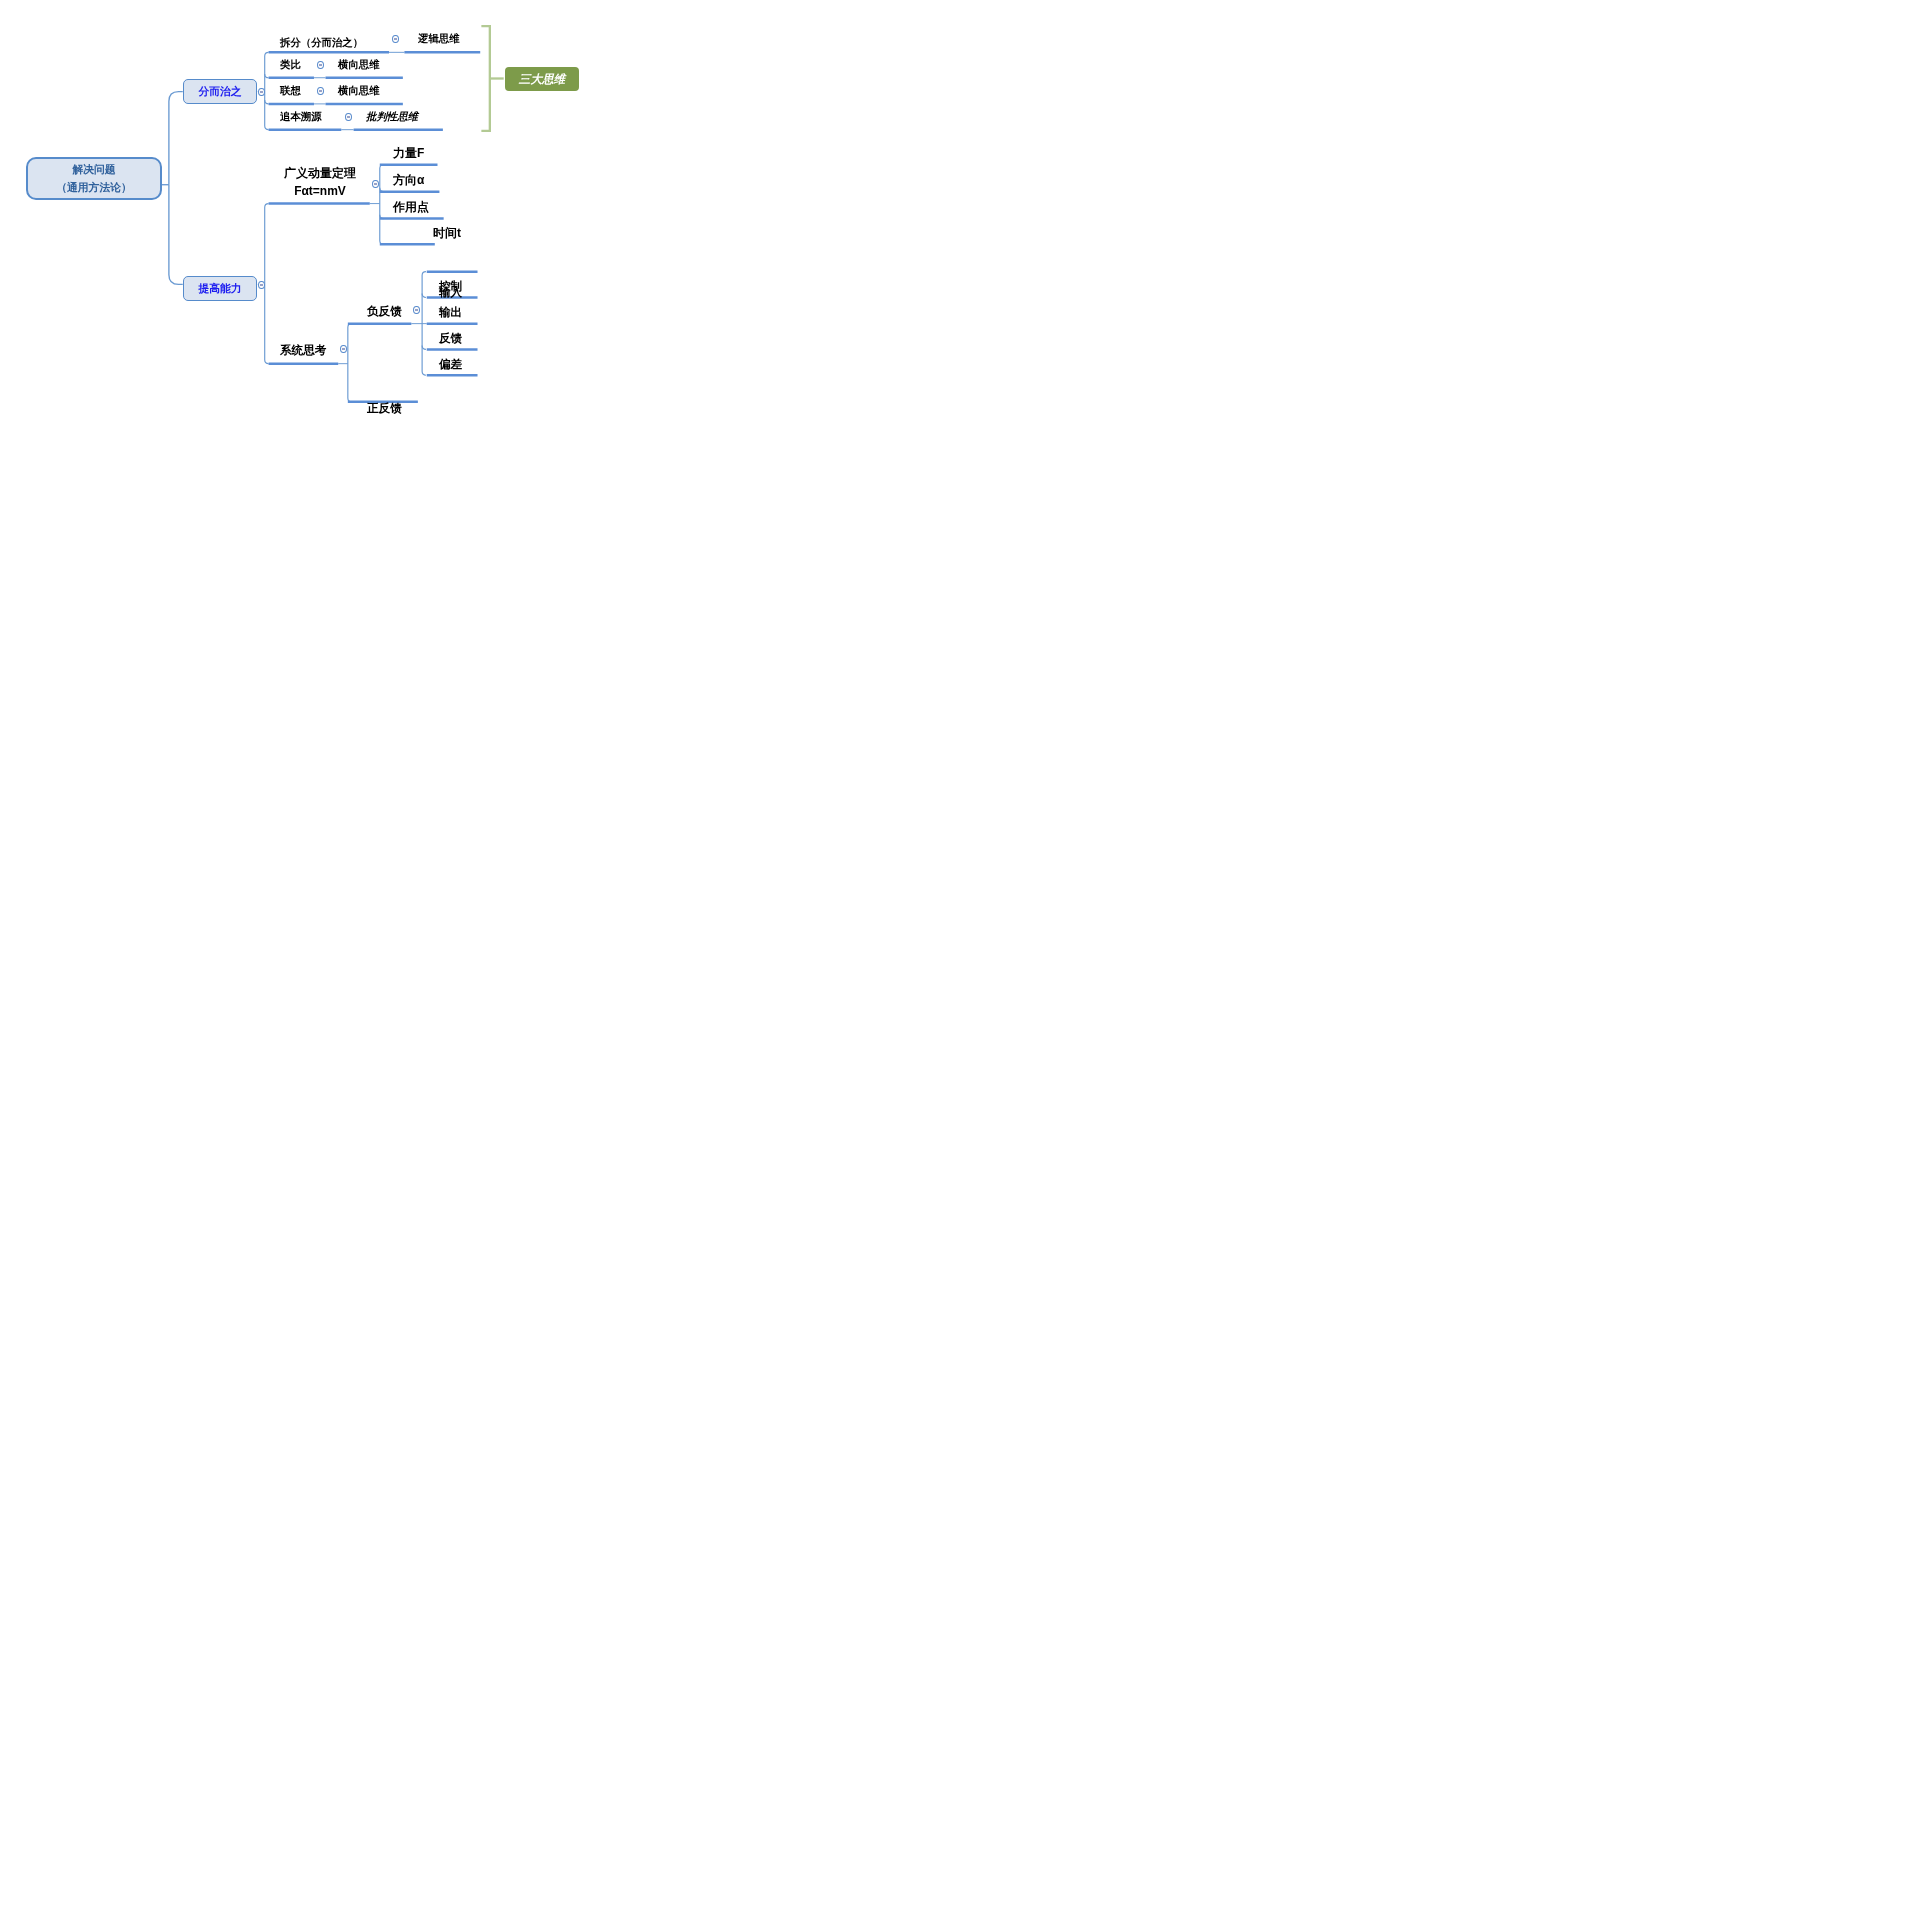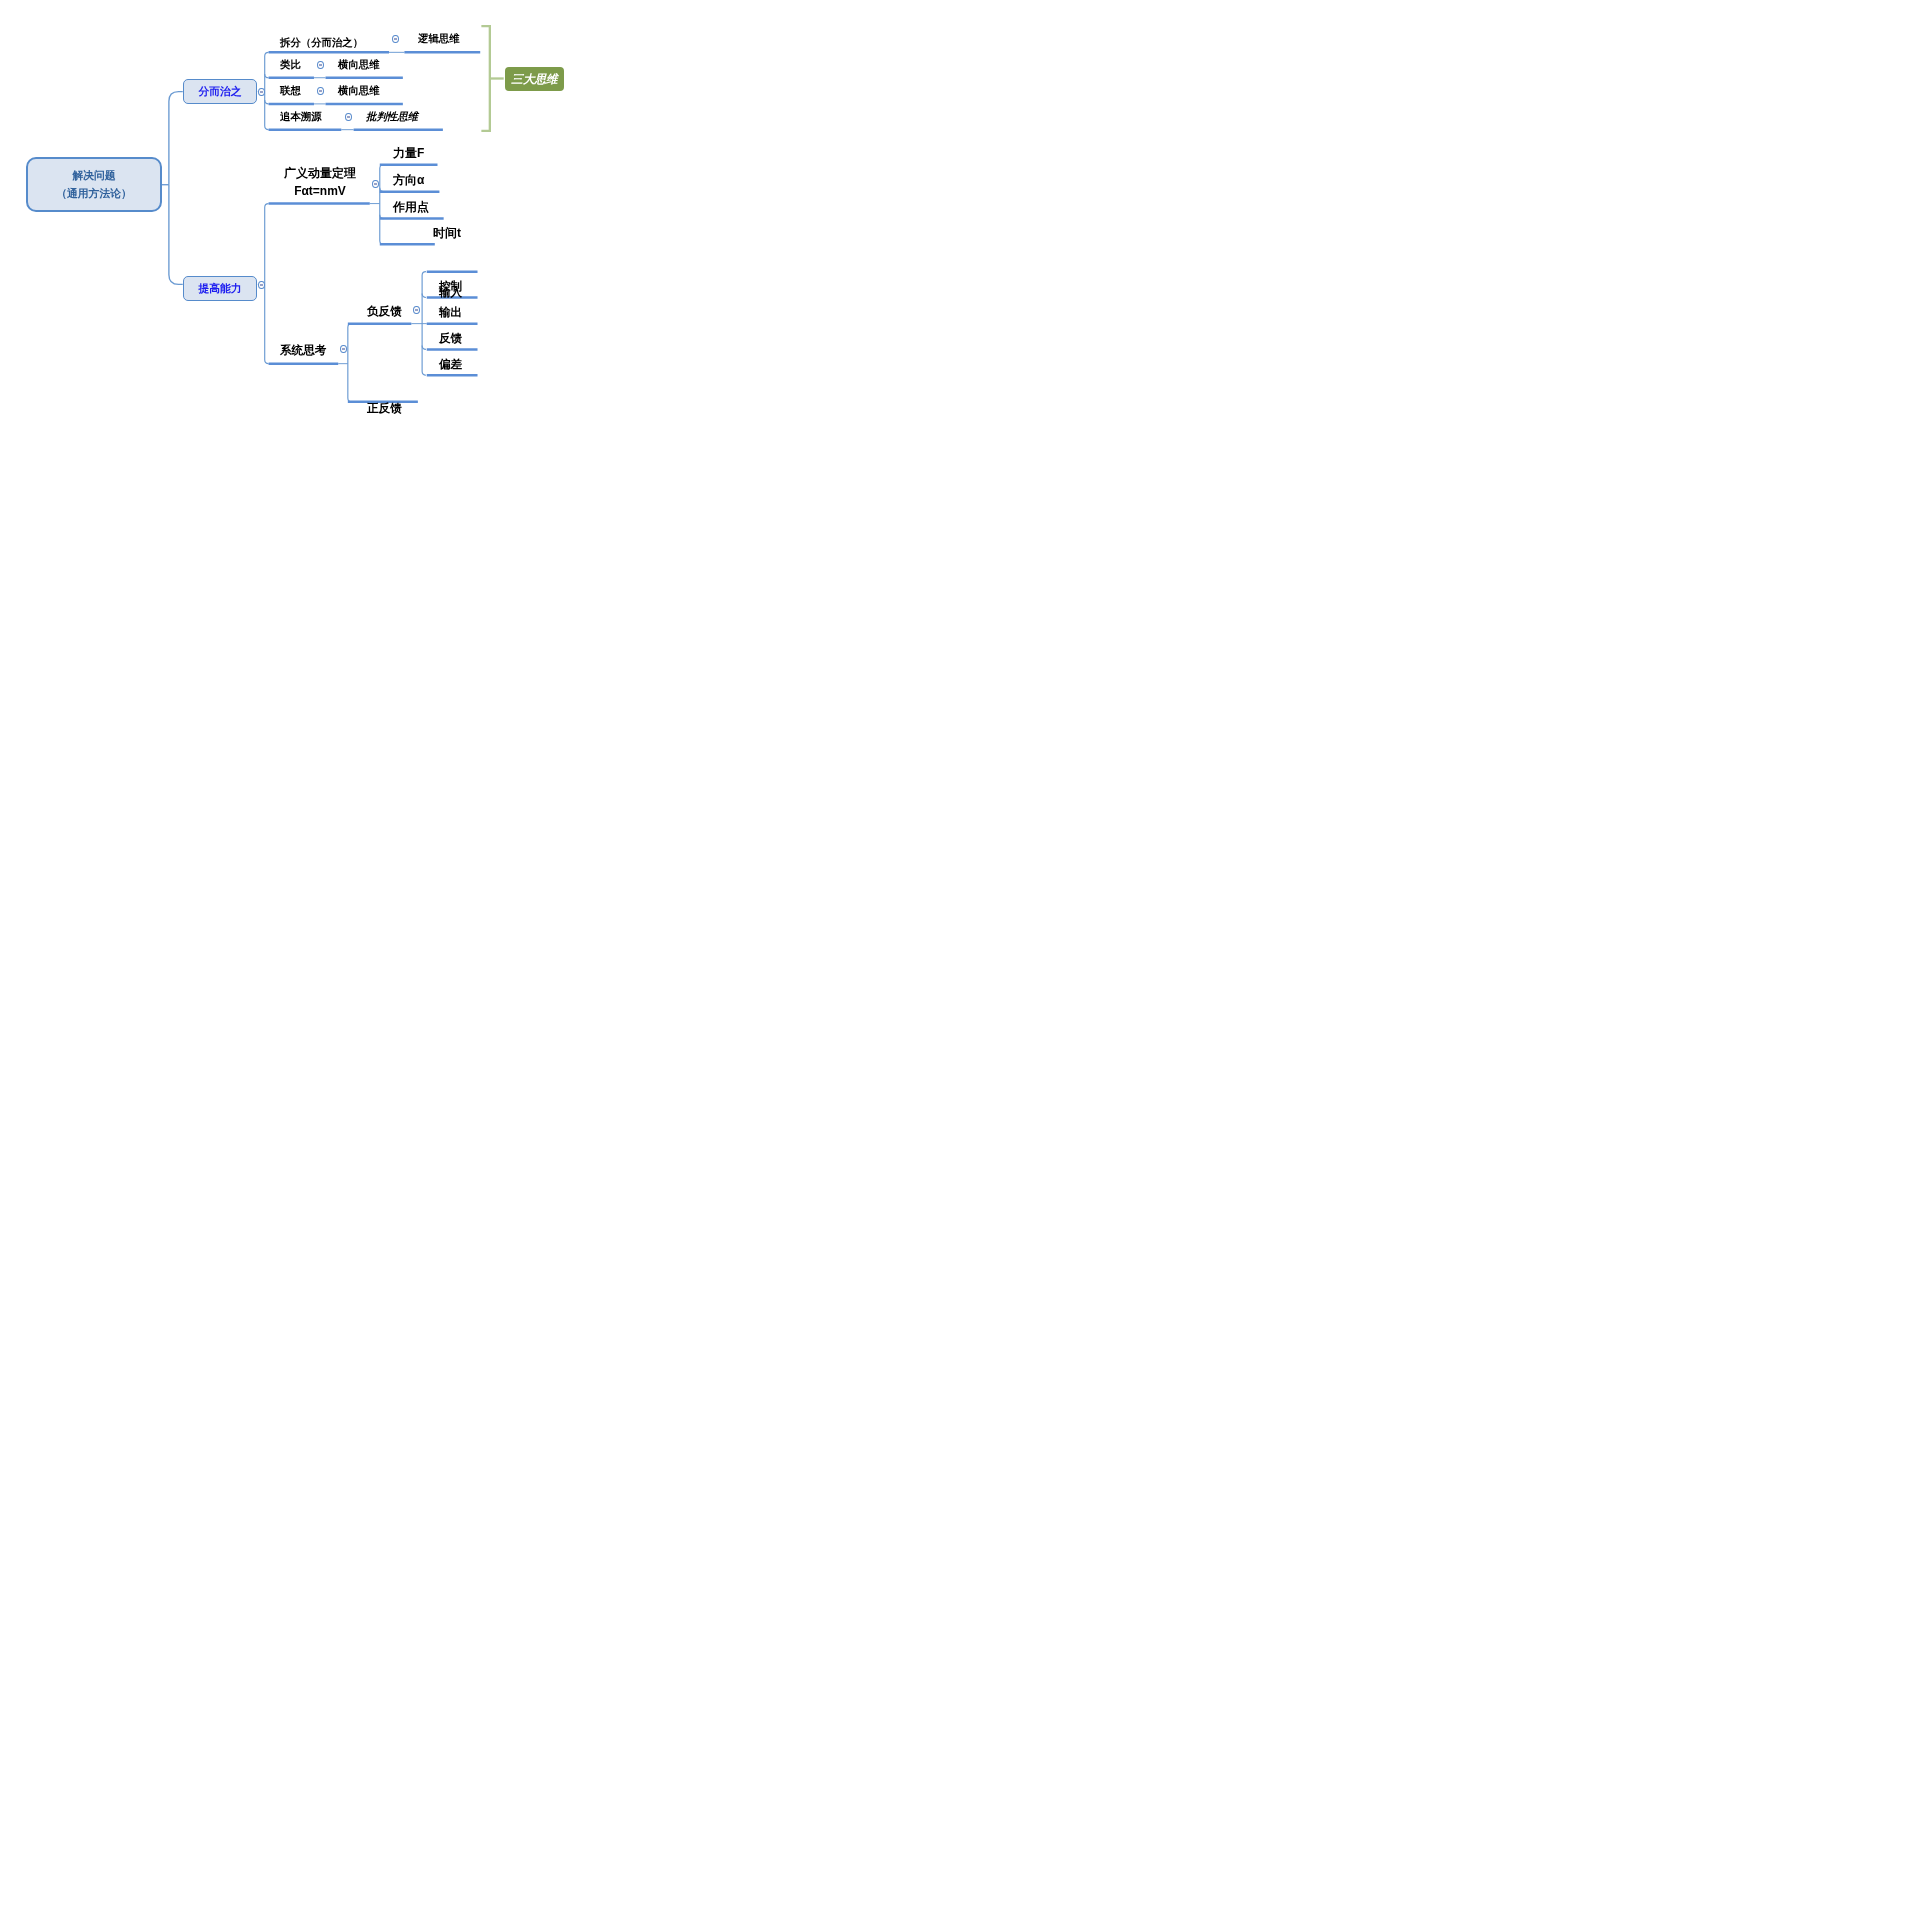--- a/index.html
+++ b/index.html
@@ -15,21 +15,21 @@
   .node{
     position:absolute;
     box-sizing:border-box;
     background:#dbe4f1;
     border:1.9px solid #568bcb;
     border-radius:5px;
     display:flex;align-items:center;justify-content:center;
     text-align:center;
   }
   .node.root{
-    left:26px;top:157px;width:136px;height:55px;
+    left:26px;top:157px;width:136px;height:43px;
     border-width:2.7px;border-radius:10px;
   }
   .root-text{
     color:#30619c;font-size:10.8px;font-weight:bold;line-height:1.6;
     display:flex;flex-direction:column;
   }
   .node.branch{
     left:183px;width:74px;height:25.4px;
   }
   .branch-text{color:#1d1df0;font-size:10.8px;font-weight:bold;}
@@ -45,21 +45,21 @@
   
   .minus{
     position:absolute;box-sizing:border-box;
     width:6.5px;height:8px;border-radius:50%;
     background:#fcfcfc;border:1px solid #5a8ccd;
     display:flex;align-items:center;justify-content:center;
   }
   .minus .dash{width:3.1px;height:1.2px;background:#98a2c8;}
   
   .callout{
-    position:absolute;left:505px;top:67px;width:59px;height:24px;
+    position:absolute;left:505px;top:67px;width:74px;height:24px;
     background:#7d9b4a;border-radius:3.9px;
     display:flex;align-items:center;justify-content:center;
   }
   .callout-text{
     color:#ffffff;font-size:11.6px;font-weight:bold;font-style:italic;
   }
 </style>
 </head>
 <body>
 

